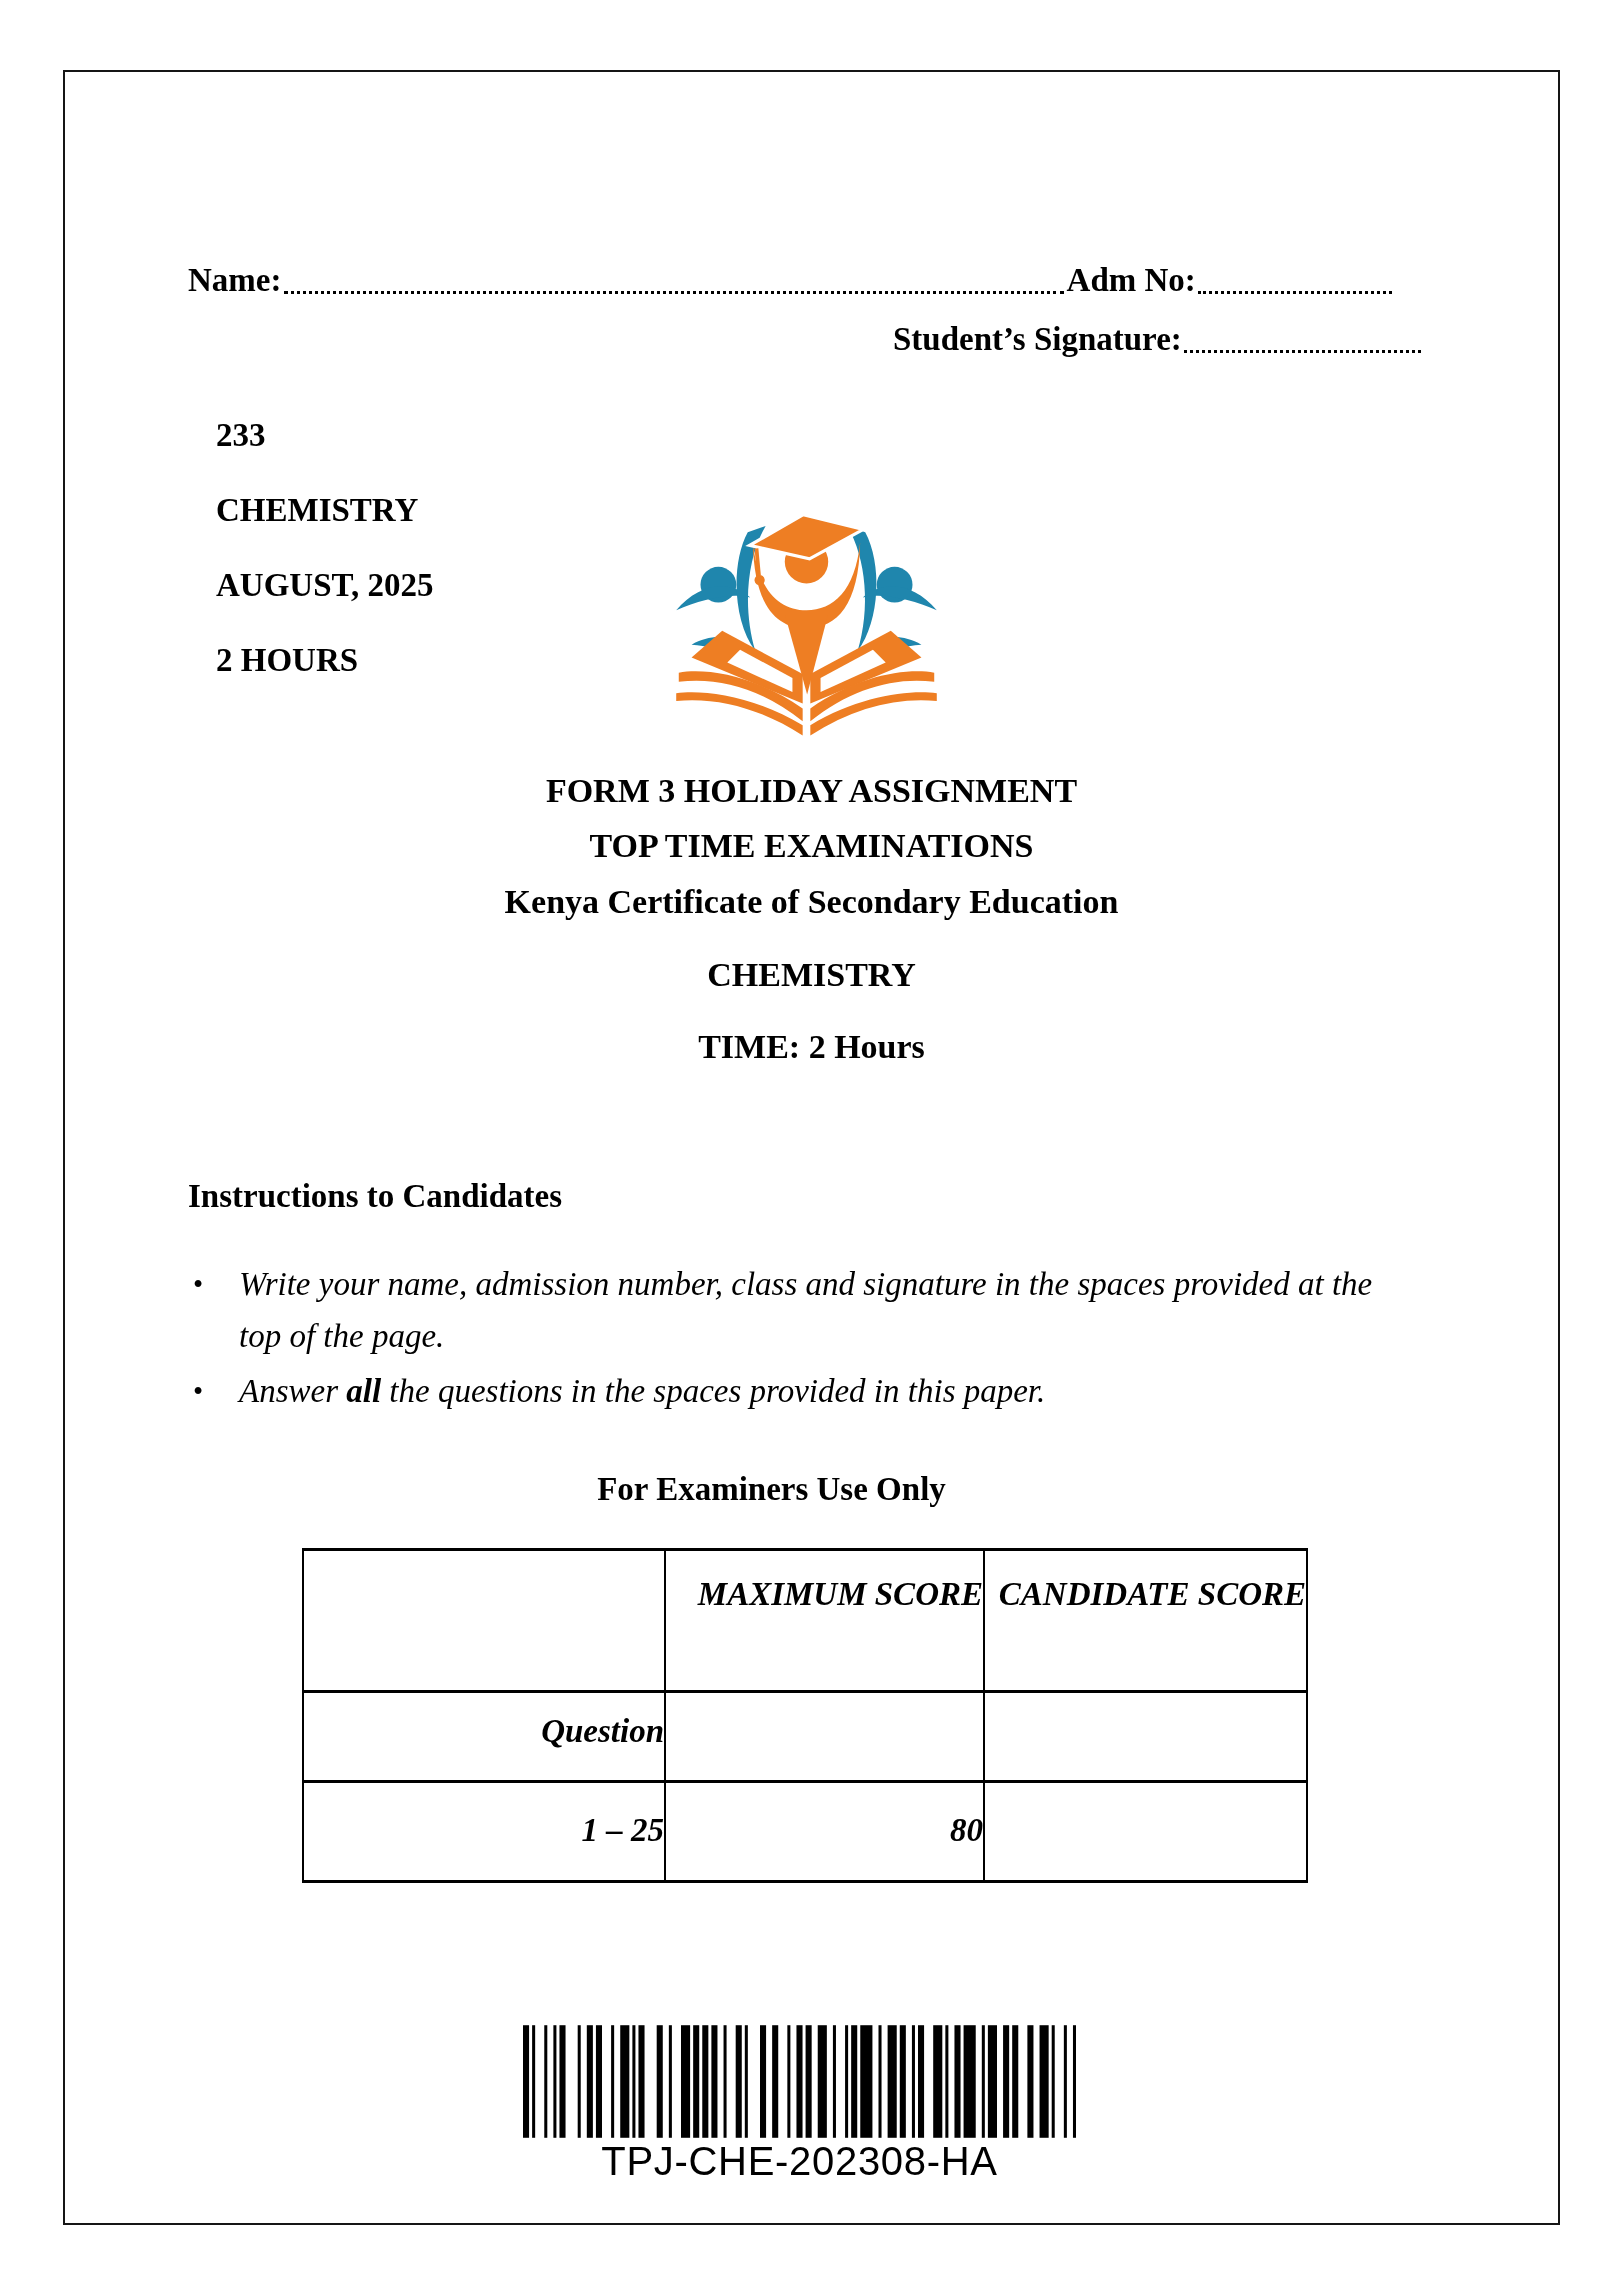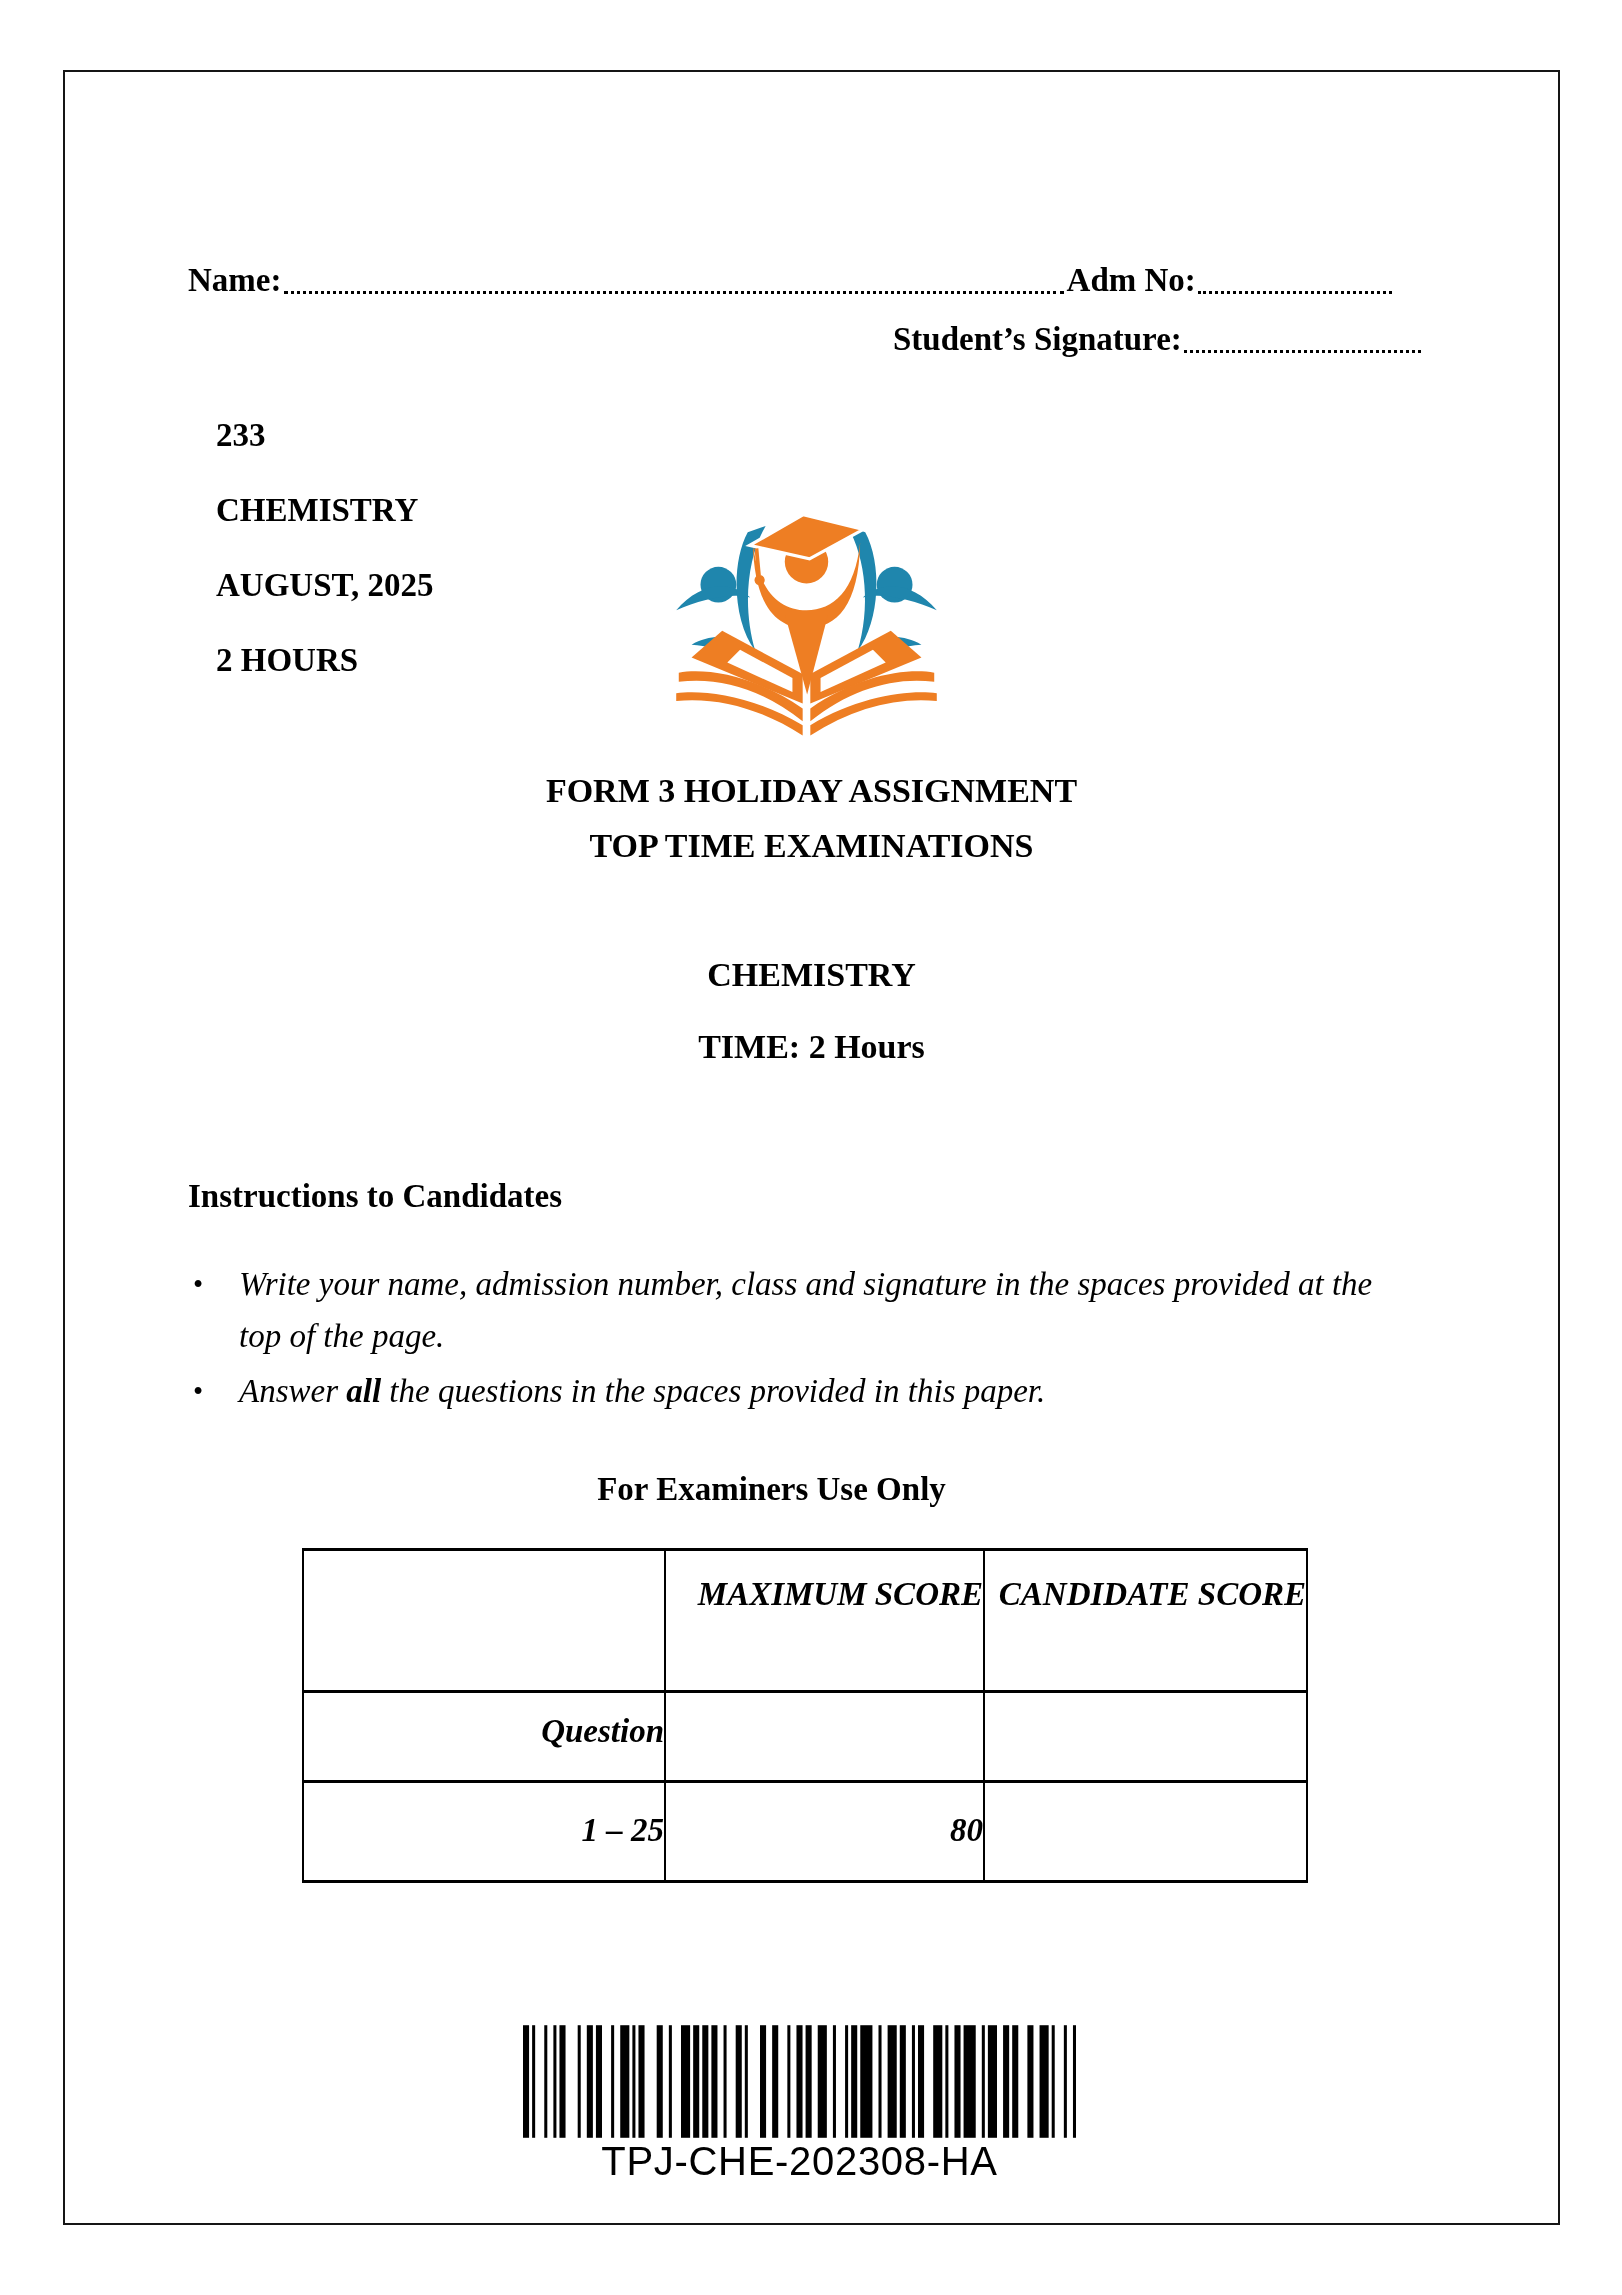--- a/index.html
+++ b/index.html
@@ -159,20 +159,21 @@
         <path d="M214,298 L88,230 L40,272 L214,344 Z"></path>
         <path d="M198,304 L116,260 L96,280 L198,326 Z" fill="#ffffff"></path>
         <path d="M214,352 C140,300 62,288 20,296 L20,310 C84,302 152,322 214,372 Z"></path>
         <path d="M214,378 C138,332 58,322 16,328 L16,340 C82,334 148,352 214,394 Z"></path>
       </g>
     </svg>
   </div>
 
   <div class="abs title-line" style="top:771px;">FORM 3 HOLIDAY ASSIGNMENT</div>
   <div class="abs title-line" style="top:826px;">TOP TIME EXAMINATIONS</div>
+  <div class="abs title-line" style="top:882px;">Kenya Certificate of Secondary Education</div>
   <div class="abs title-line" style="top:955px;">CHEMISTRY</div>
   <div class="abs title-line" style="top:1027px;">TIME: 2 Hours</div>
 
   <div class="abs instr-heading">Instructions to Candidates</div>
   <div class="abs instr-list">
     <div class="instr-item">
       <span class="bullet-marker">•</span>
       <span class="instr-text">Write your name, admission number, class and signature in the spaces provided at the top of the page.</span>
     </div>
     <div class="instr-item">

